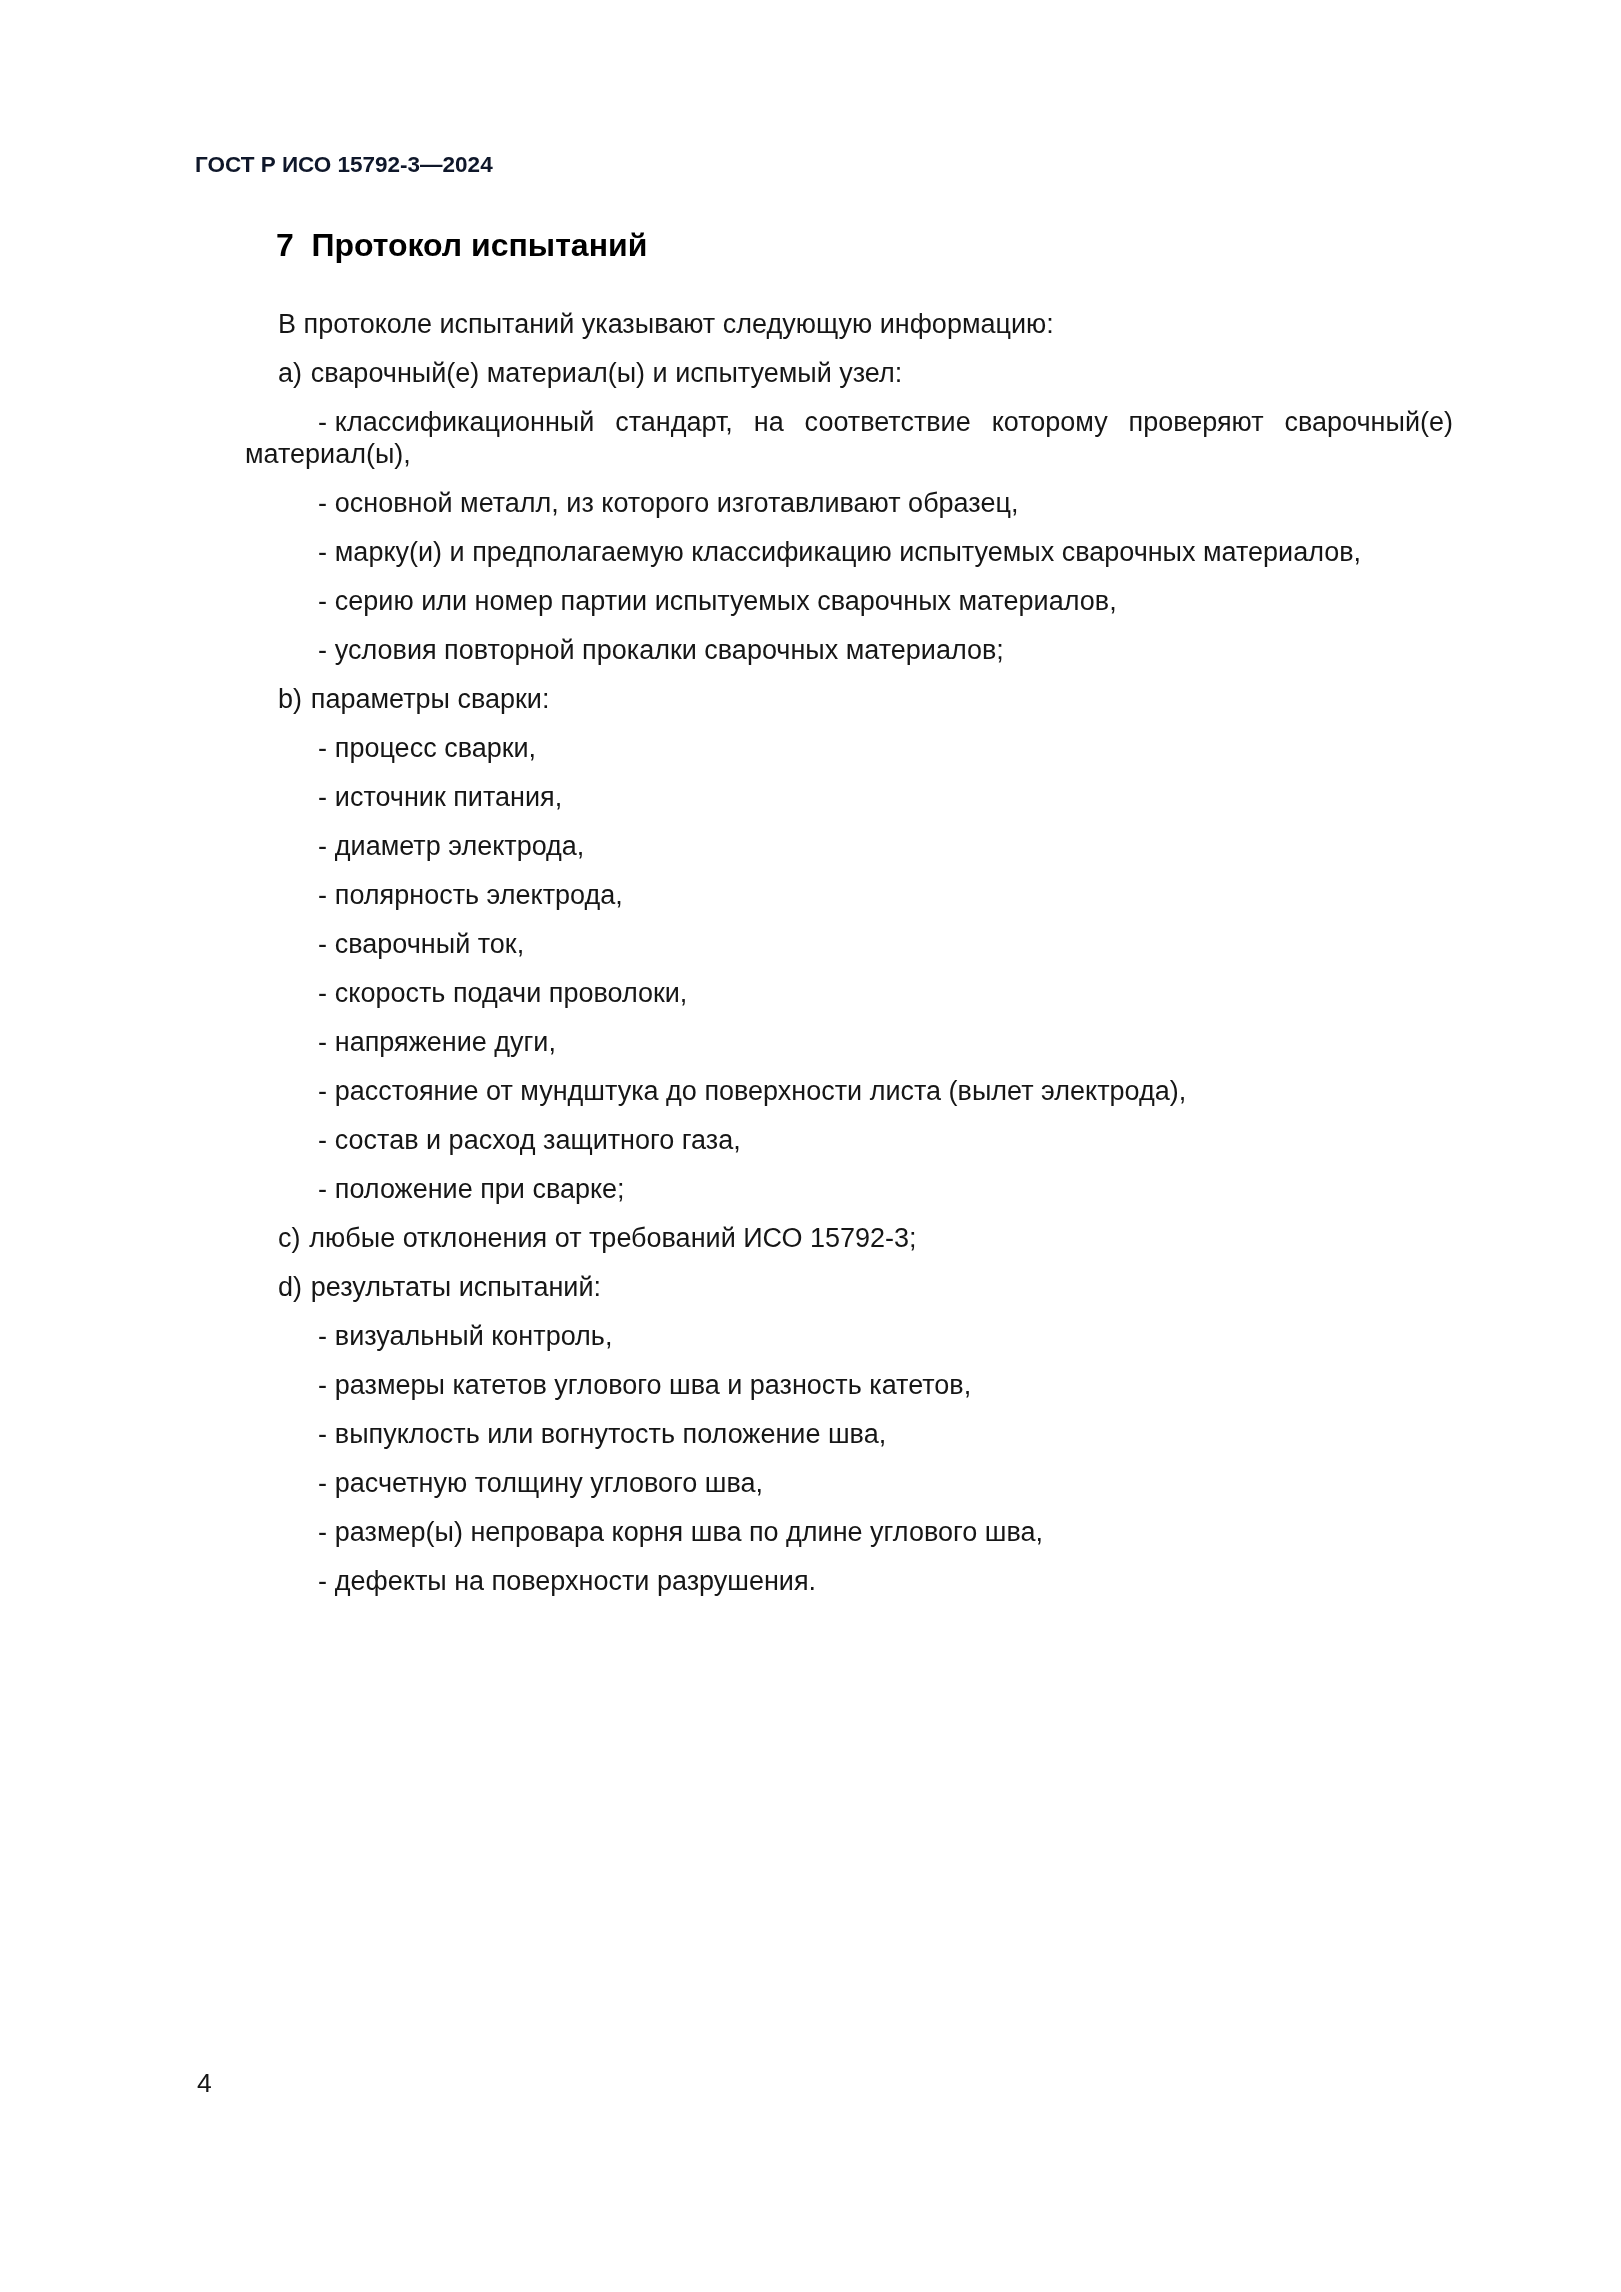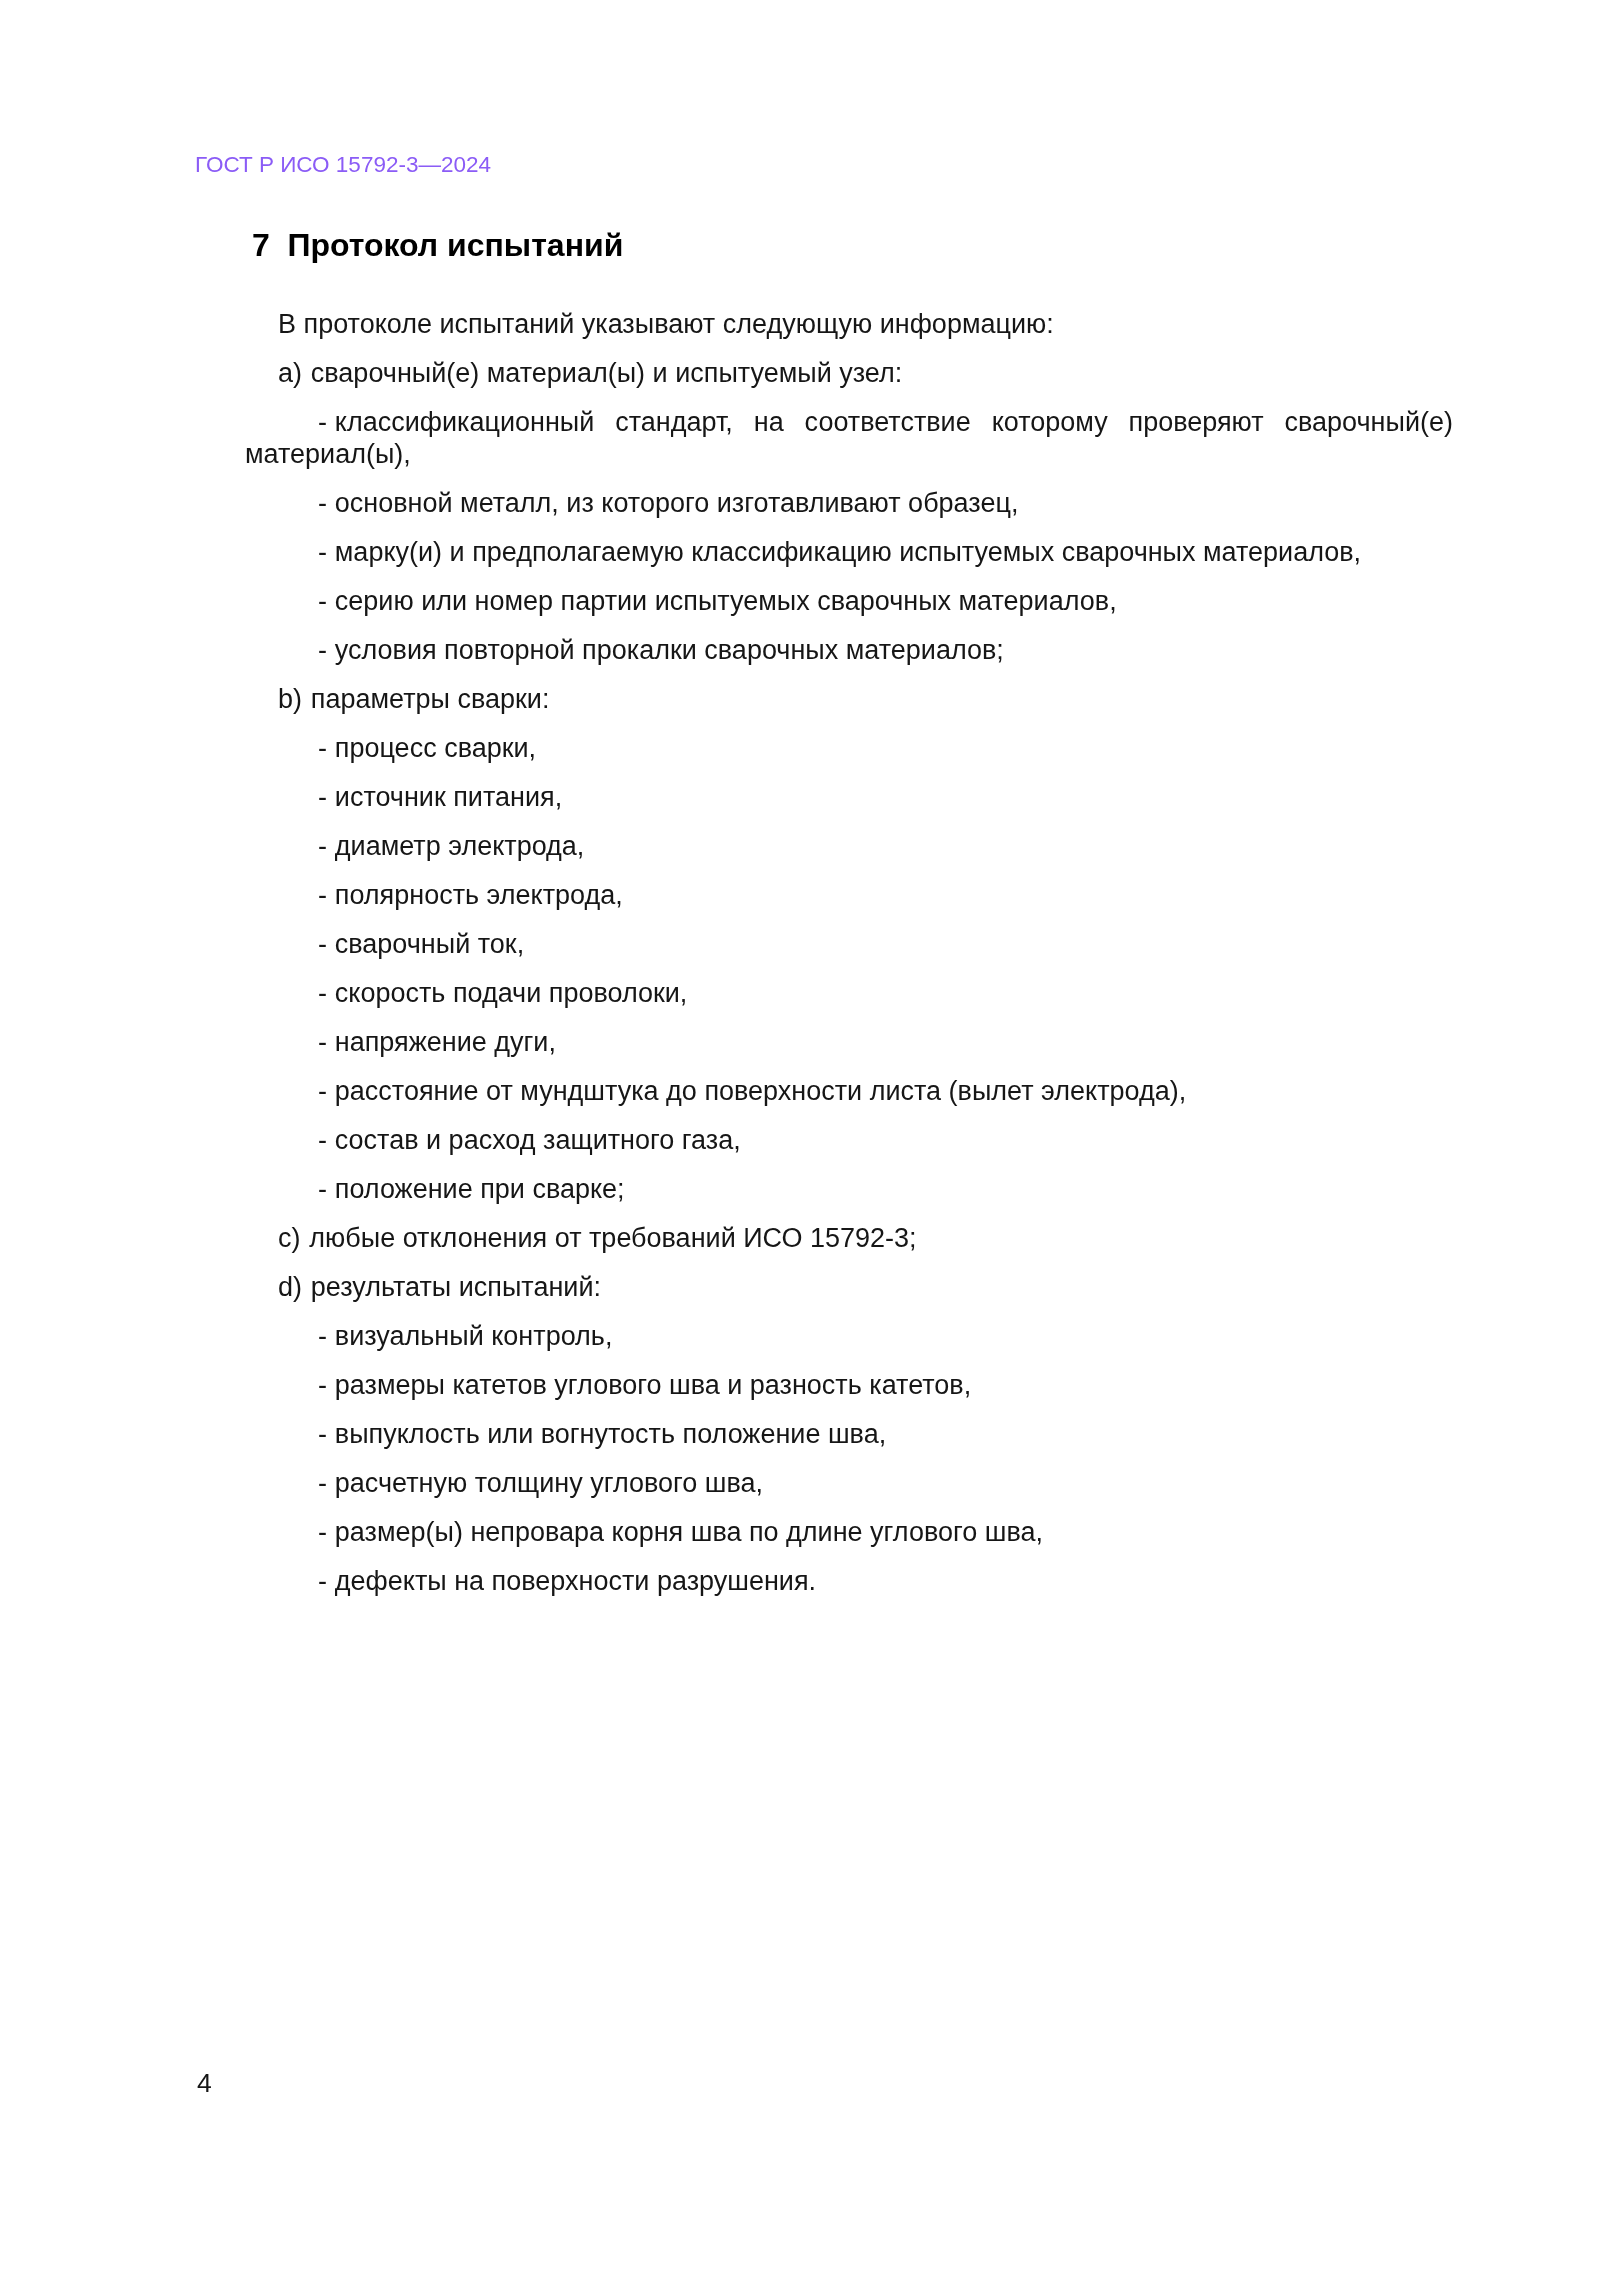--- a/index.html
+++ b/index.html
@@ -15,27 +15,27 @@
     font-family: "Liberation Sans", sans-serif;
     color: #1b1b1b;
     overflow: hidden;
   }
   .running-header {
     position: absolute;
     left: 195px;
     top: 151px;
     font-size: 22.5px;
     line-height: 27.4px;
-    font-weight: normal;
-    color: #8b5cf6;
+    font-weight: bold;
+    color: #0f172a;
     white-space: nowrap;
   }
   .section-heading {
     position: absolute;
-    left: 252px;
+    left: 276px;
     top: 227px;
     font-size: 32px;
     line-height: 37px;
     font-weight: bold;
     color: #000000;
     white-space: nowrap;
   }
   .section-heading .sec-num {
     margin-right: 17.6px;
   }

